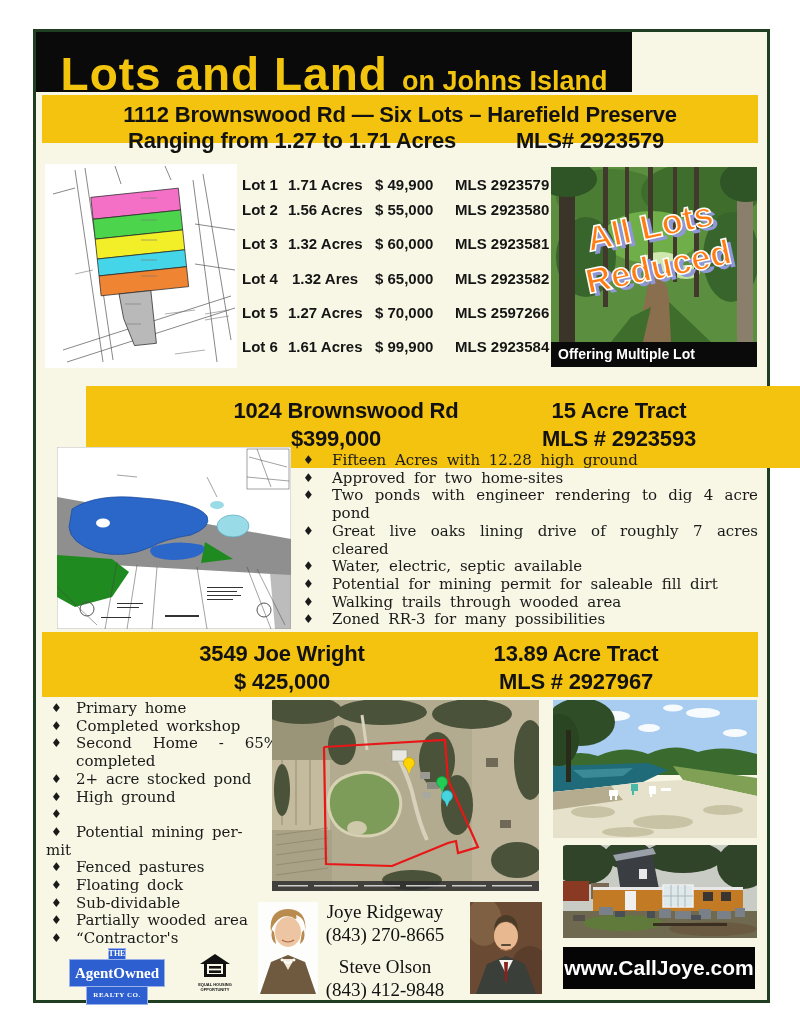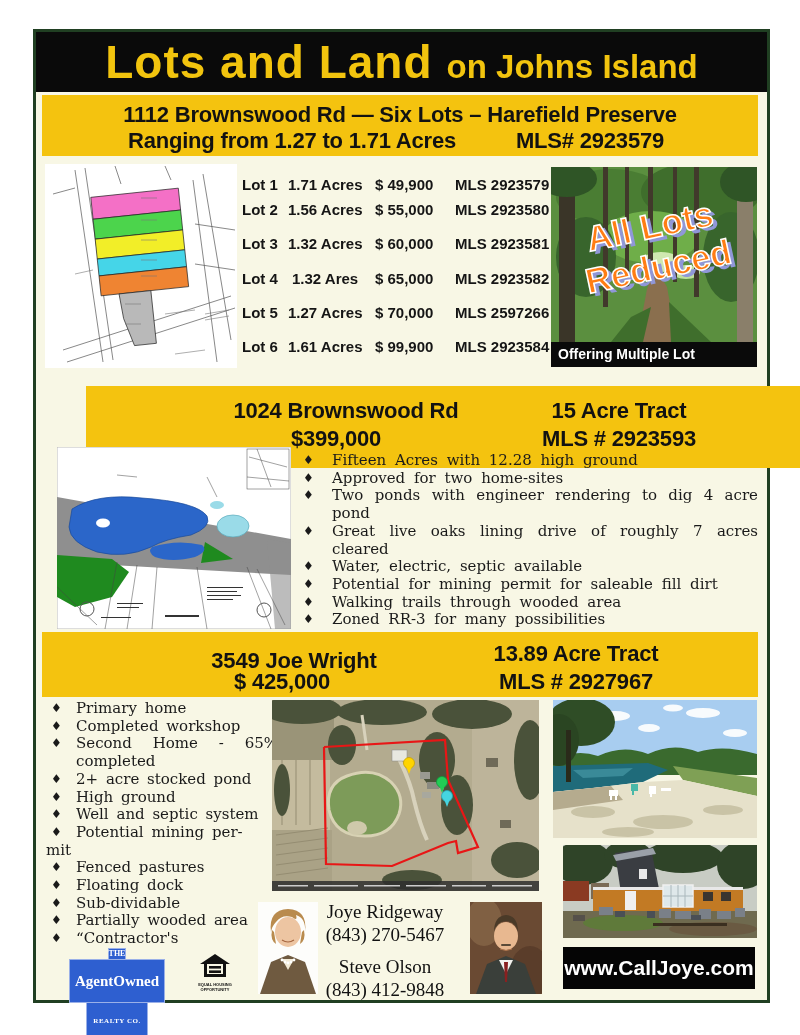--- a/index.html
+++ b/index.html
@@ -2,30 +2,30 @@
 <html><head>
 <meta charset="utf-8">
 <style>
   html,body { margin:0; padding:0; background:#ffffff; }
   .canvas { position:relative; width:800px; height:1035px; background:#ffffff;
             font-family:"Liberation Sans", sans-serif; overflow:hidden; }
   .page { position:absolute; left:33px; top:29px; width:731px; height:968px;
           background:#f8f7e5; border:3px solid #203f22; }
 
   
-  .hdr { position:absolute; left:0; top:0; width:731px; height:60px; background:#0a0a0a;
-         display:flex; align-items:baseline; justify-content:center; gap:14px; padding-top:4px; box-sizing:border-box; }
+  .hdr { position:absolute; left:0; top:0; width:596px; height:60px; background:#0a0a0a;
+         display:flex; align-items:baseline; justify-content:center; gap:14px; padding-top:16px; box-sizing:border-box; }
   .hdr-title { color:#f2c40e; font-size:46px; font-weight:bold; letter-spacing:1px; line-height:52px; }
-  .hdr-sub   { color:#f2c40e; font-size:33px; font-weight:bold; }
+  .hdr-sub   { color:#f2c40e; font-size:27px; font-weight:bold; }
 
   
   .banner { position:absolute; left:6px; width:716px; background:#f4c30f; color:#121212; font-weight:bold; }
   .banner span, .banner div { position:absolute; }
   .bline { font-size:22px; line-height:25px; text-align:center; letter-spacing:-0.2px; }
-  #banner1 { top:63px; height:61px; }
+  #banner1 { top:63px; height:48px; }
   #banner2 { top:354px; height:82px;margin-left:44px; }
   #banner3 { top:600px; height:65px; }
 
   
   .lot-table { position:absolute; left:206px; top:140px; width:316px; height:196px; }
   .lot-row { position:absolute; left:0; width:316px; height:20px; font-size:15px; font-weight:bold; color:#151515; }
   .lot-row span { position:absolute; top:0; white-space:nowrap; }
   .c-lot   { left:0; }
   .c-acres { left:46px; }
   .c-price { left:133px; }
@@ -53,22 +53,22 @@
               font-family:"DejaVu Serif", serif; font-size:15px; line-height:17.7px; word-spacing:3px; }
   #bullets3 li.cont .btx { text-align:left; }
 
   
   .agent-text { position:absolute; left:269px; top:868px; width:160px; text-align:center;
                 font-family:"Liberation Serif", serif; font-size:19px; line-height:23px; color:#111; }
   .agent-gap { height:9px; }
   .ao { position:absolute; left:26px; top:916px; display:flex; flex-direction:column; align-items:center; width:110px; }
   .ao div { background:#2e5fd0; color:#ffffff; border:1px solid #9ab0e8; text-align:center; }
   .ao-the  { font:bold 8px/10px "Liberation Serif", serif; padding:0 0; }
-  .ao-main { font:bold 15px/18px "Liberation Serif", serif; padding:12px 5px; margin-top:-1px; }
-  .ao-sub  { font:bold 7px/9px "Liberation Serif", serif; padding:14px 6px; margin-top:-1px; letter-spacing:0.5px; }
+  .ao-main { font:bold 15px/18px "Liberation Serif", serif; padding:4px 5px; margin-top:-1px; }
+  .ao-sub  { font:bold 7px/9px "Liberation Serif", serif; padding:4px 6px; margin-top:-1px; letter-spacing:0.5px; }
   .eh { position:absolute; left:162px; top:922px; width:34px; text-align:center; }
   .eh-cap { font-size:4px; line-height:5px; color:#111; font-weight:bold; }
   .website-bar { position:absolute; left:527px; top:915px; width:192px; height:42px; background:#050505;
                  color:#ffffff; font-size:21px; font-weight:bold; text-align:center; line-height:42px; }
 </style>
 </head>
 <body>
 
 <div class="canvas">
  <div class="page">
@@ -272,21 +272,21 @@
           <span class="blt">♦</span>
           <span class="btx">Walking trails through wooded area</span>
         </li>
     <li>
           <span class="blt">♦</span>
           <span class="btx">Zoned RR-3 for many possibilities</span>
         </li>
   </ul>
 
   <div class="banner" id="banner3">
-    <span class="bline" style="left:12px;top:9px;width:480px;margin-top:7px;">3549 Joe Wright</span>
+    <span class="bline" style="left:0;top:9px;width:480px;">3549 Joe Wright</span>
     <span class="bline" style="left:399px;top:9px;width:270px;">13.89 Acre Tract</span>
     <span class="bline" style="left:0;top:37px;width:480px;">$ 425,000</span>
     <span class="bline" style="left:399px;top:37px;width:270px;">MLS # 2927967</span>
   </div>
 
   <ul class="bl" id="bullets3">
     <li>
           <span class="blt">♦</span>
           <span class="btx">Primary home</span>
         </li>
@@ -301,21 +301,20 @@
     <li>
           <span class="blt">♦</span>
           <span class="btx">2+ acre stocked pond</span>
         </li>
     <li>
           <span class="blt">♦</span>
           <span class="btx">High ground</span>
         </li>
     <li>
           <span class="blt">♦</span>
-          <span class="btx">Well and septic system</span>
         </li>
     <li>
           <span class="blt">♦</span>
           <span class="btx">Potential mining per-</span>
         </li>
     <li class="cont">
           <span class="btx">mit</span>
         </li>
     <li>
           <span class="blt">♦</span>
@@ -513,21 +512,21 @@
             <circle cx="27" cy="60" r="1.4"></circle>
             <circle cx="30" cy="61" r="1.4"></circle>
             <circle cx="33" cy="60" r="1.4"></circle>
             <circle cx="36" cy="58" r="1.4"></circle>
           </g>
     </svg>
   </div>
 
   <div class="agent-text">
     <div>Joye Ridgeway</div>
-    <div>(843) 270-5467</div>
+    <div>(843) 270-8665</div>
     <div class="agent-gap"></div>
     <div>Steve Olson</div>
     <div>(843) 412-9848</div>
   </div>
 
   <div class="imgbox" style="left:434px;top:870px;width:72px;height:92px;">
     <svg width="72" height="92" viewBox="0 0 72 92">
       <rect width="72" height="92" fill="#6a4a33"></rect>
       <ellipse cx="14" cy="20" rx="18" ry="24" fill="#8a6a4a" opacity="0.7"></ellipse>
       <ellipse cx="60" cy="70" rx="20" ry="26" fill="#563a28" opacity="0.8"></ellipse>

